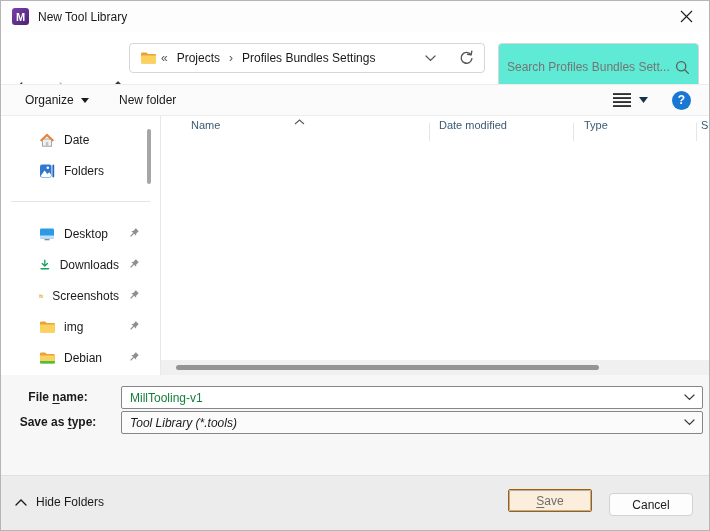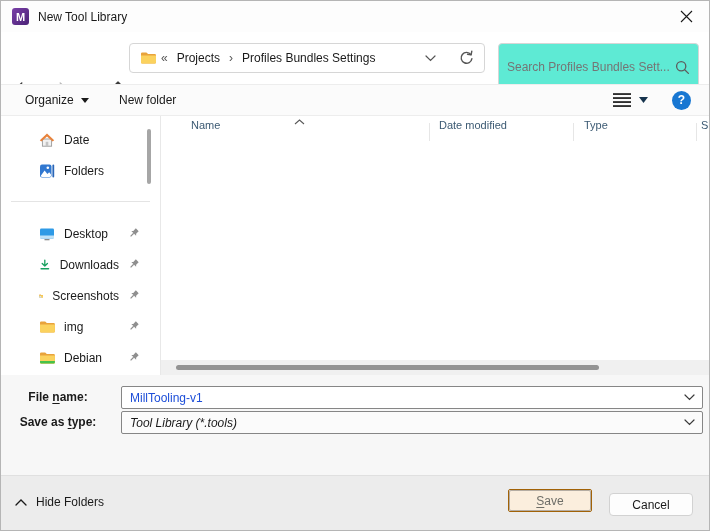--- a/index.html
+++ b/index.html
@@ -42,21 +42,21 @@
   .col-sep { position:absolute; top:7px; width:1px; height:18px; background:#e6e6e6; }
   .sort-ind { position:absolute; left:133px; top:-2px; }
   .hscroll { position:absolute; left:0; right:0; bottom:0; height:15px; background:#f0f0f0; }
   .hthumb { position:absolute; left:15px; top:5px; width:423px; height:5px; background:#949494; border-radius:3px; }
 
   
   .filepanel { position:absolute; top:374px; left:0; right:0; height:100px; background:#f7f7f7; }
   .frm-label { position:absolute; left:0; width:114px; text-align:center; line-height:23px; white-space:nowrap;font-weight:bold; }
   .accel { text-decoration:underline; text-underline-offset:2px; }
   .combo { position:absolute; left:120px; width:582px; height:23px; border:1px solid #868686; border-radius:2px; background:#fff; display:flex; align-items:center; }
-  .combo input { flex:1; border:none; outline:none; font:12px "Liberation Sans","DejaVu Sans",sans-serif; padding:0 8px; background:transparent; min-width:0; color:#1d4ed8; }
+  .combo input { flex:1; border:none; outline:none; font:12px "Liberation Sans","DejaVu Sans",sans-serif; padding:0 8px; background:transparent; min-width:0; color:#15803d; }
   .combo .val { flex:1; padding:0 8px; white-space:nowrap; overflow:hidden;font-style:italic; }
   .combo .chev { width:26px; display:flex; align-items:center; justify-content:center; }
   .combo.gray { background:#fbfbfb; }
 
   
   .footer { position:absolute; top:474px; left:0; right:0; height:57px; background:#ececec; border-top:1px solid #e0e0e0; }
   .hidefolders { position:absolute; left:14px; top:19px; display:flex; align-items:center; gap:9px; cursor:default; }
   .save-hl { position:absolute; left:507px; top:13px; border:1px solid #a16207; border-radius:2px; }
   .save-btn { width:82px; height:21px; background:#fbeedd; border:1px solid #b5ada3; border-radius:2px; color:#6e6e68; font-size:12px; display:flex; align-items:center; justify-content:center; }
   .cancel-btn { position:absolute; left:608px; top:17px; width:84px; height:23px; background:#fdfdfd; border:1px solid #d2d2d2; border-radius:4px; font-size:12px; color:#1a1a1a; display:flex; align-items:center; justify-content:center; }

